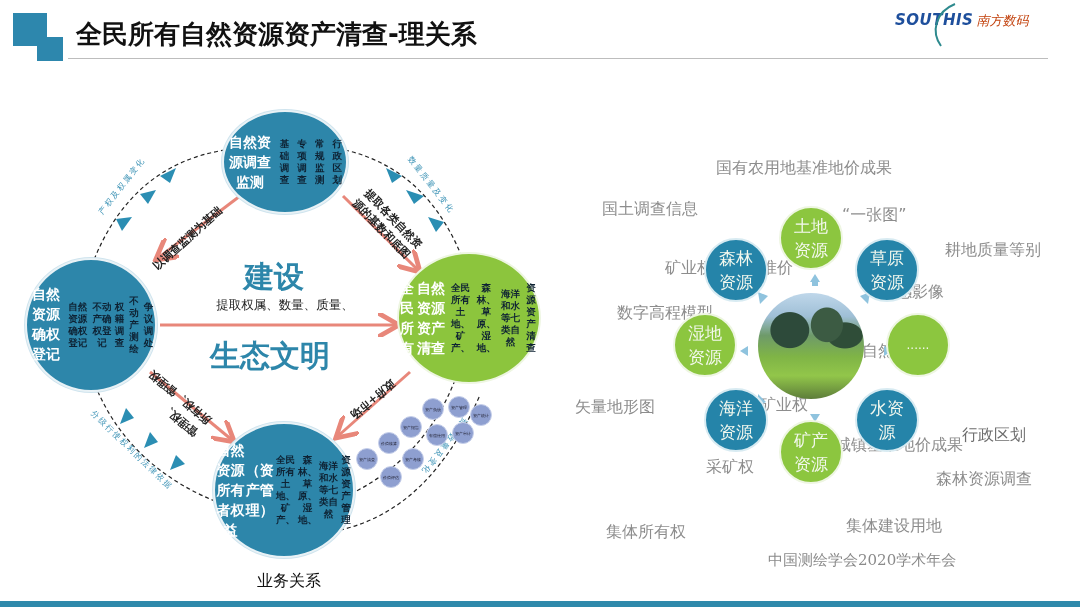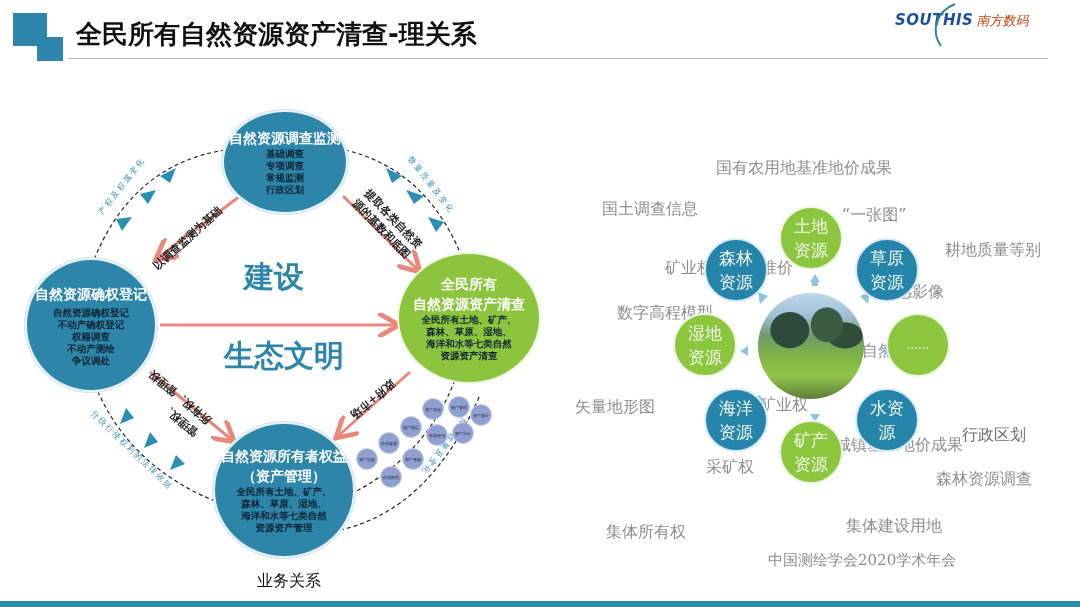--- a/index.html
+++ b/index.html
@@ -6,21 +6,21 @@
   body { width:1080px; height:607px; position:relative; overflow:hidden; background:#ffffff; font-family:"DejaVu Sans", "Liberation Sans", sans-serif; }
   .abs { position:absolute; }
   .hdr-sq1 { left:13px; top:13px; width:34px; height:33px; background:#2d87ad; }
   .hdr-sq2 { left:37px; top:37px; width:26px; height:24px; background:#2d87ad; }
   .title { left:76px; top:17px; font-size:26px; font-weight:bold; color:#111; letter-spacing:0px; white-space:nowrap; }
   .hdr-line { left:68px; top:58px; width:980px; height:1px; background:#bdbdbd; }
   .logo { left:895px; top:10px; white-space:nowrap; font-style:italic; font-weight:bold; }
   .logo .en { color:#1e4f9c; font-size:15px; letter-spacing:0.5px; }
   .logo .cn { color:#c2410c; font-size:13px; margin-left:3px; font-weight:normal; }
   .footer-line { left:0; top:601px; width:1080px; height:6px; background:#2f89ab; }
-  .circle { position:absolute; border-radius:50%; display:flex; flex-direction:column; align-items:center; justify-content:center; text-align:center; }
+  .circle { position:absolute; border-radius:50%; display:flex; flex-direction:row; align-items:center; justify-content:center; text-align:center; }
   .node-blue { background:#2d86aa; border:2px solid #e9f2f6; box-shadow:0 0 0 1px #cfe4ee; }
   .node-green { background:#8cc53d; border:2px solid #eef6e2; }
   .n-title { color:#fff; font-weight:bold; font-size:14px; line-height:20px; }
   .n-sub { color:#0e2233; font-weight:bold; font-size:9.5px; line-height:12px; }
   .center-word { color:#2d86aa; font-weight:bold; font-size:30px; white-space:nowrap; }
   .mid-note { font-size:12.5px; color:#222; text-align:center; line-height:18px; white-space:nowrap; }
   .rot { white-space:nowrap; font-size:11px; color:#222; font-weight:bold; transform-origin:left top; }
   .arc-label { white-space:nowrap; font-size:8px; color:#3b92b5; transform-origin:left top; letter-spacing:2px; }
   .bottom-label { left:257px; top:571px; font-size:16px; font-weight:normal; color:#111; }
   .mini { position:absolute; width:20px; height:20px; border-radius:50%; background:#8e9fd0; border:1px solid #c7d0ea; font-size:4px; color:#223; display:flex; align-items:center; justify-content:center; text-align:center; line-height:5px; }
@@ -111,22 +111,23 @@
   <div class="n-title">自然资源所有者权益</div>
   <div class="n-title">（资产管理）</div>
   <div class="n-sub">全民所有土地、矿产、</div>
   <div class="n-sub">森林、草原、湿地、</div>
   <div class="n-sub">海洋和水等七类自然</div>
   <div class="n-sub">资源资产管理</div>
 </div>
 
 <div class="abs center-word" style="left:244px;top:257px;">建设</div>
 <div class="abs mid-note" style="left:200px;top:296px;width:170px;">
-</div>
-<div class="abs center-word" style="left:224px;top:336px;">生态文明</div>
+  <div>提取权属、数量、质量、</div>
+</div>
+<div class="abs center-word" style="left:210px;top:336px;">生态文明</div>
 
 <div class="abs rot" style="left:150px;top:262px;transform:rotate(-42deg);">以调查监测为基础</div>
 <div class="abs rot" style="left:372px;top:186px;transform:rotate(46deg);">提取各类自然资</div>
 <div class="abs rot" style="left:360px;top:196px;transform:rotate(46deg);">源的基数和底图</div>
 <div class="abs rot" style="left:192px;top:440px;transform:rotate(220deg);">管理权、</div>
 <div class="abs rot" style="left:205px;top:428px;transform:rotate(220deg);">所有权、管理权</div>
 <div class="abs rot" style="left:398px;top:388px;transform:rotate(140deg);">政府+市场</div>
 
 <div class="abs arc-label" style="left:96px;top:210px;transform:rotate(-52deg);">产权及权属变化</div>
 <div class="abs arc-label" style="left:414px;top:154px;transform:rotate(52deg);">数量质量及变化</div>

